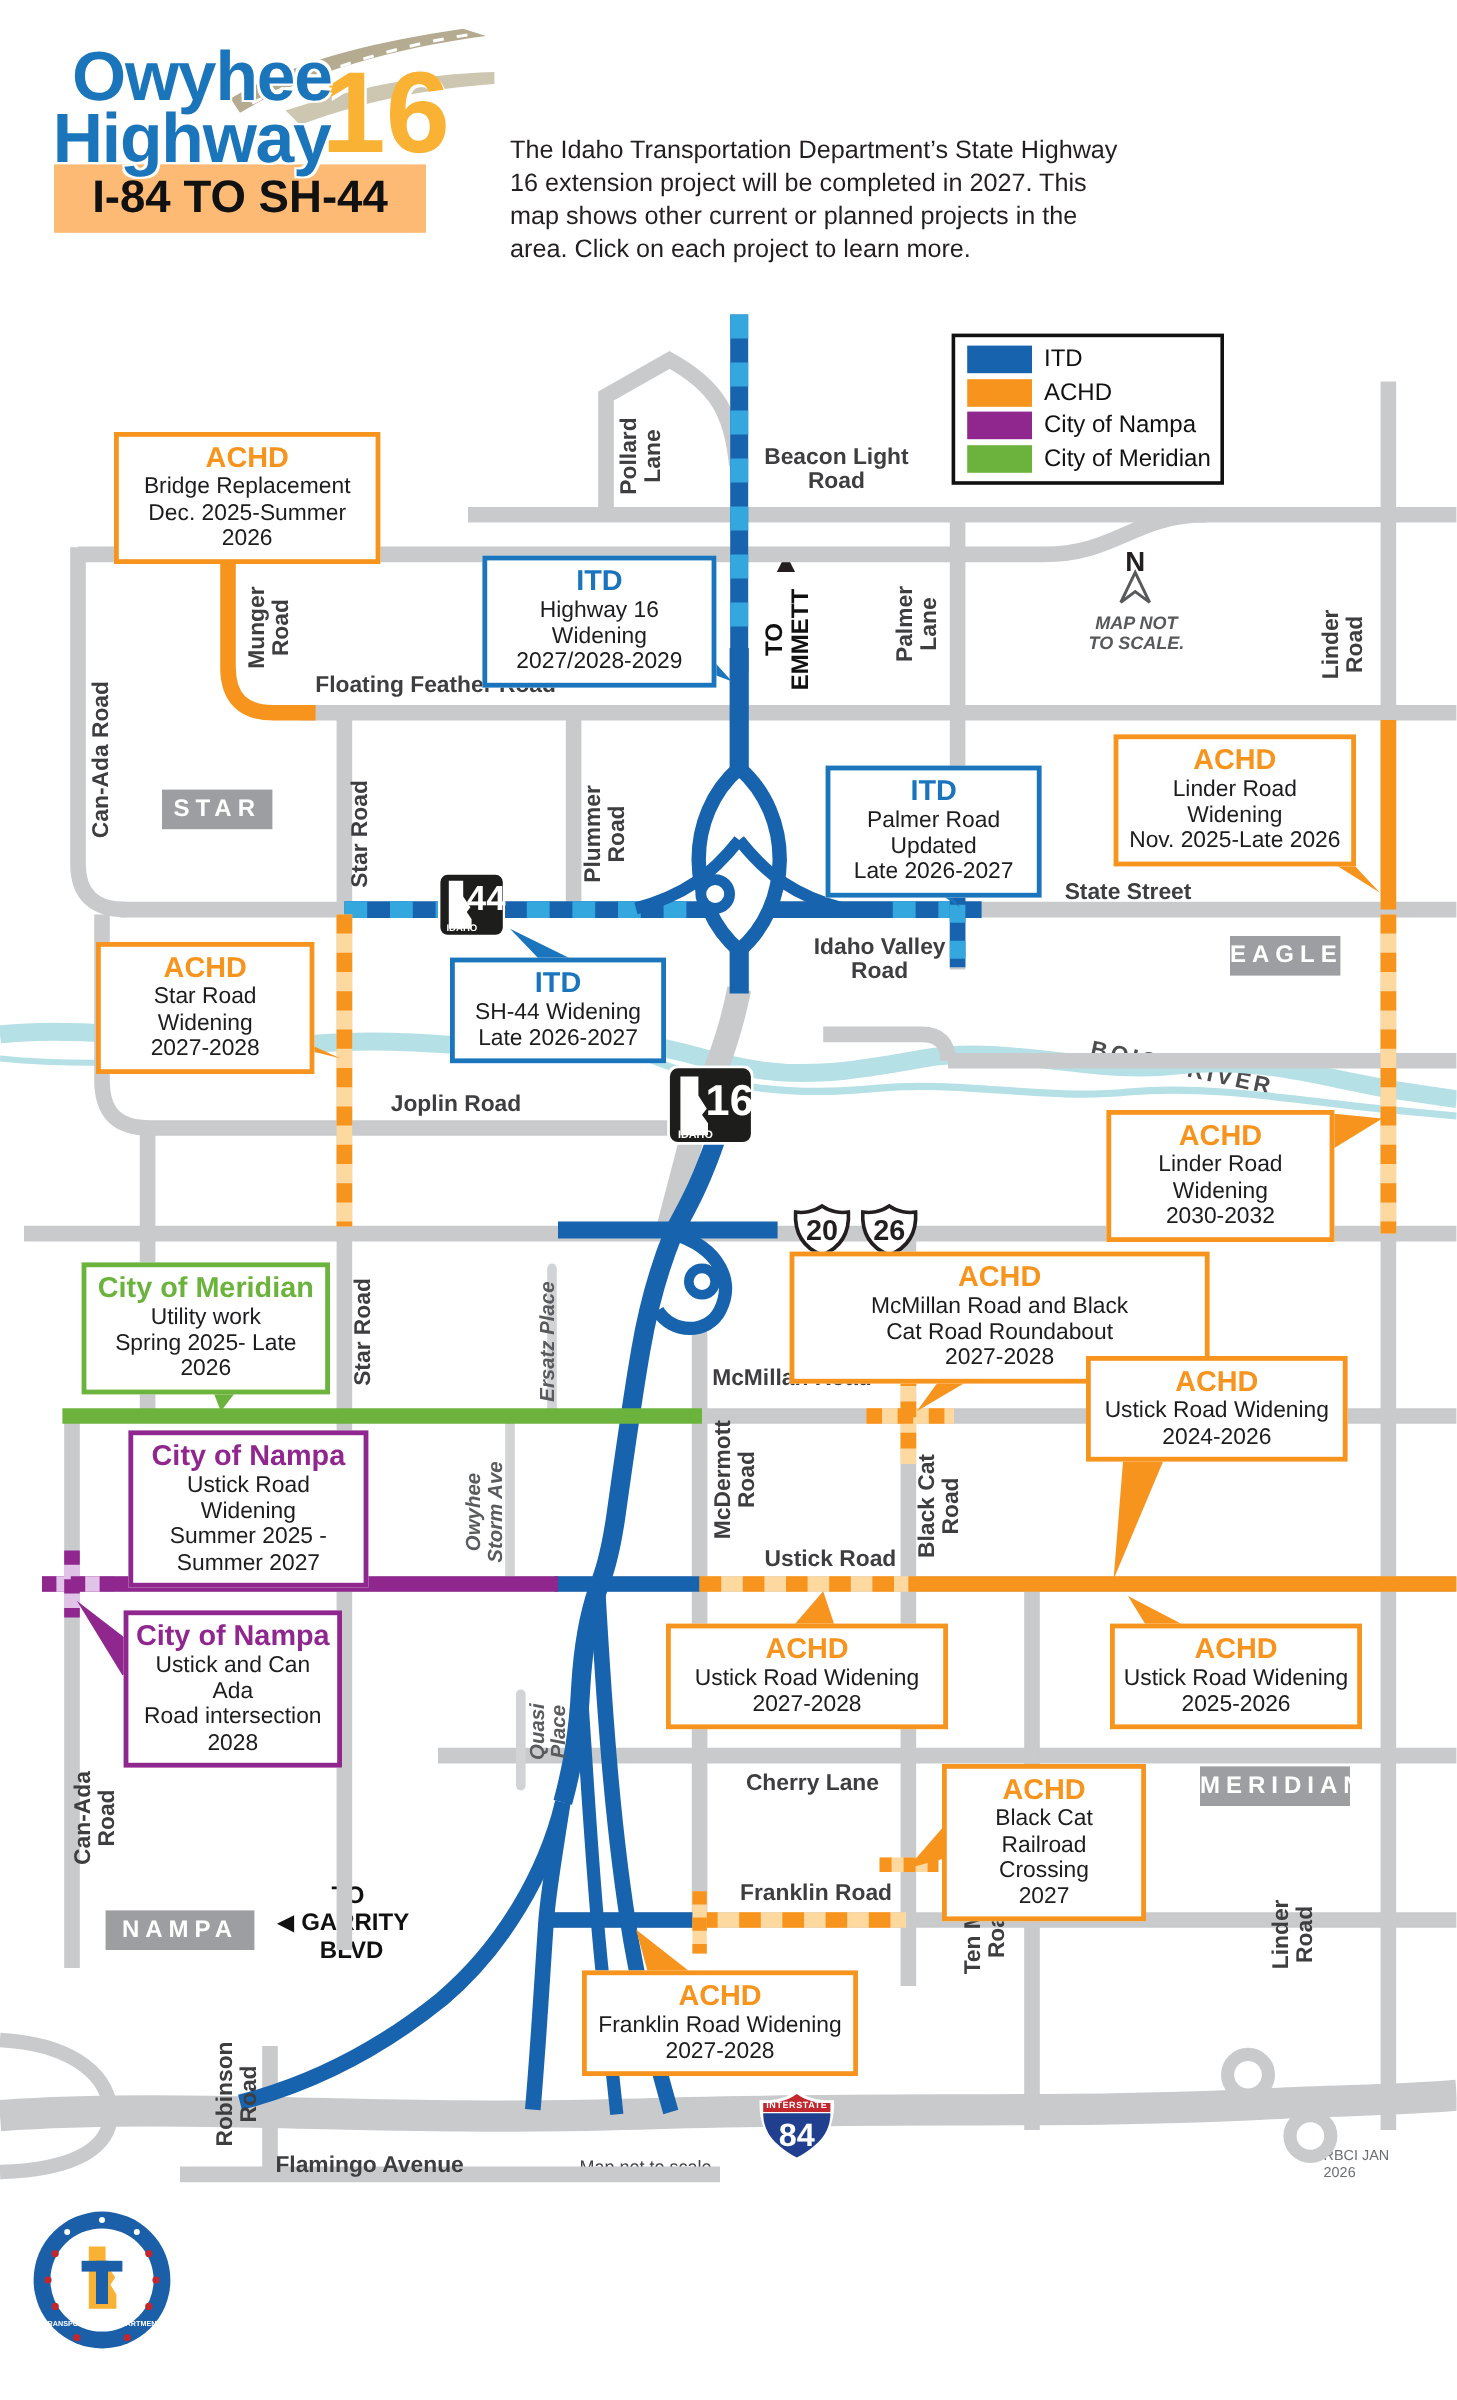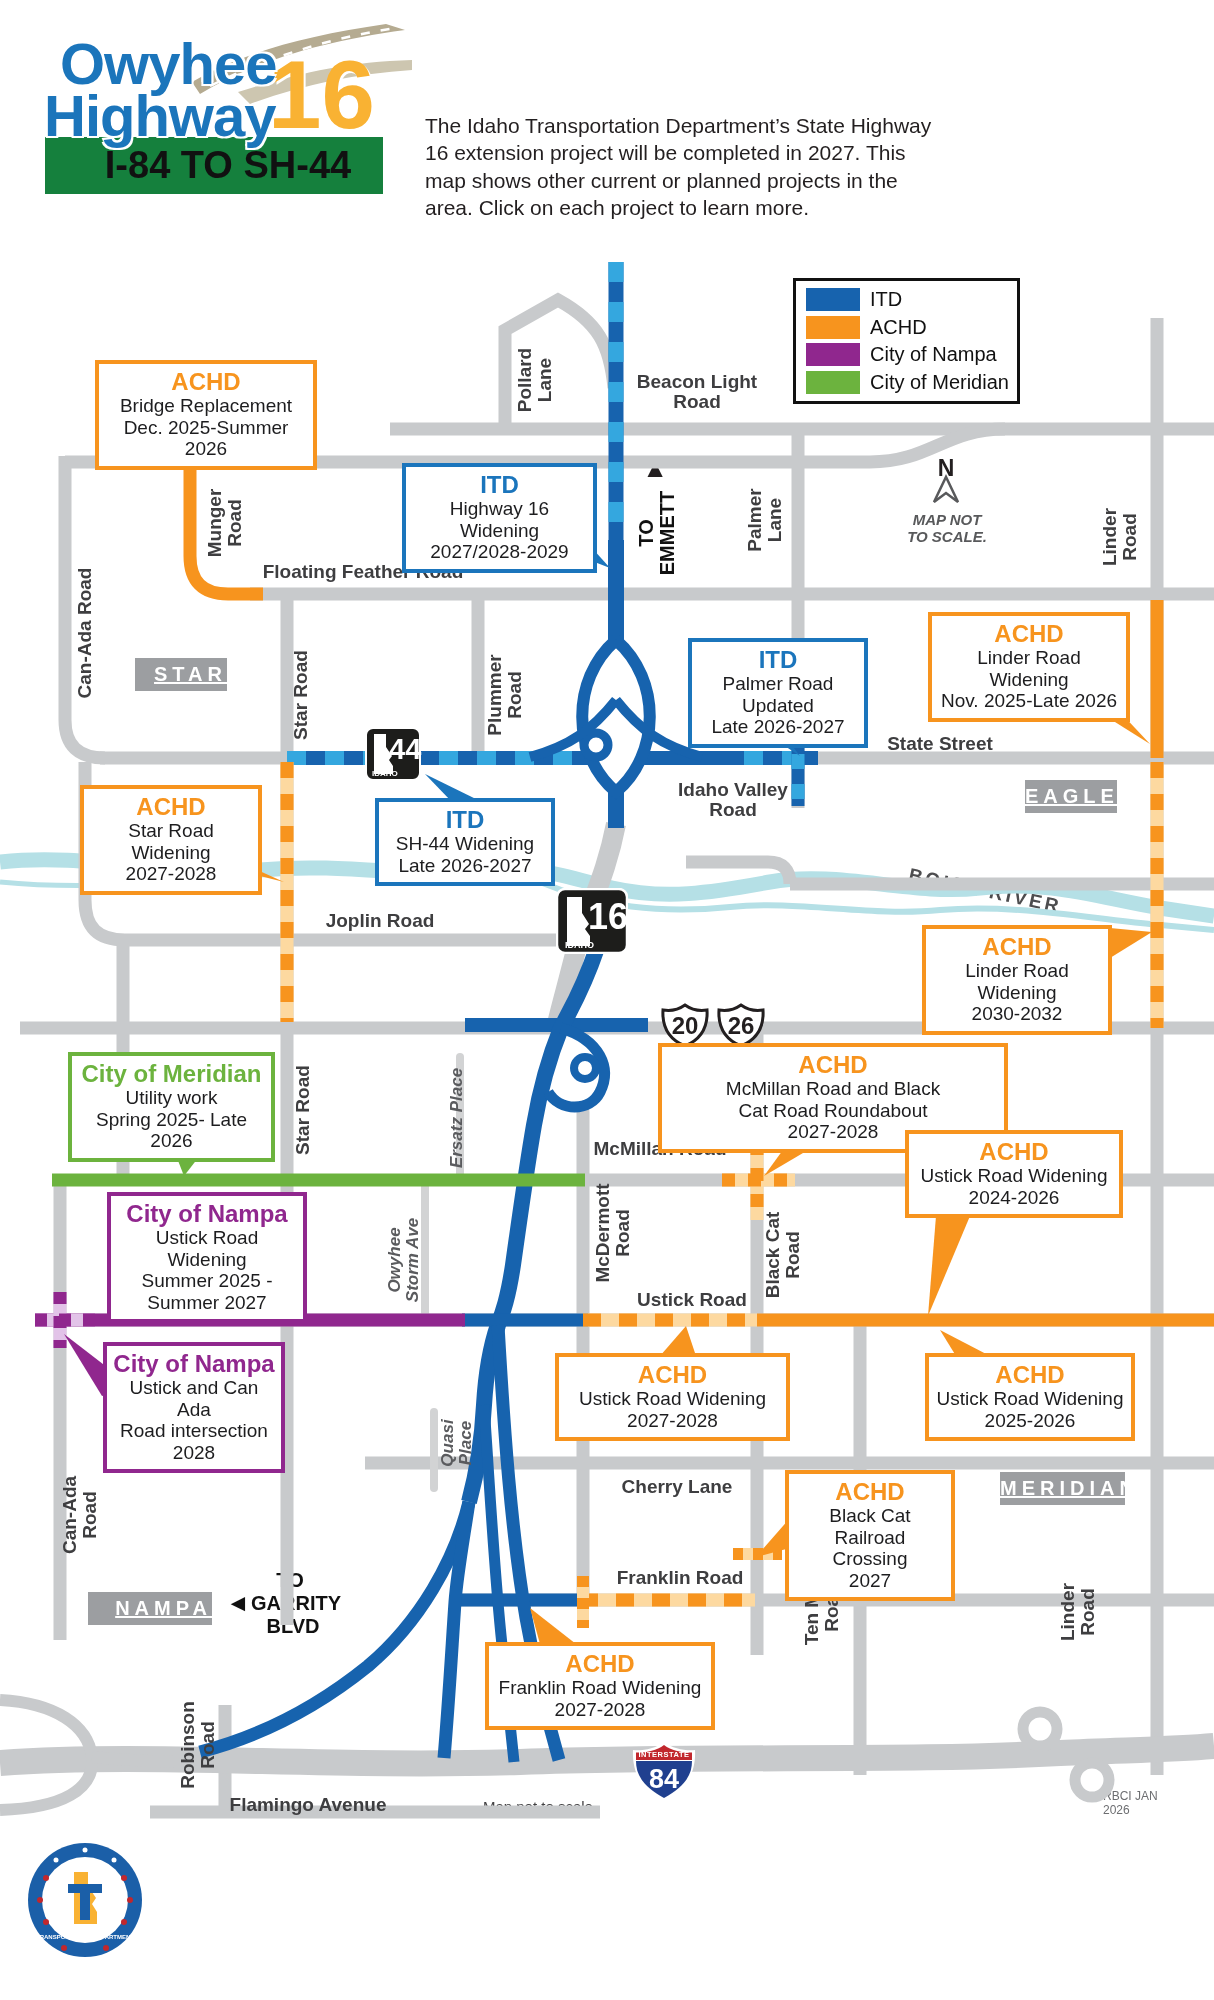--- a/index.html
+++ b/index.html
@@ -8,39 +8,39 @@
   .abs{position:absolute;}
   svg{display:block;}
   
   #logo-state{left:60px;top:30px;font-size:58px;font-weight:800;color:#1b75bb;letter-spacing:-1px;
       text-shadow:2px 2px 0 #fff,-2px 2px 0 #fff,2px -2px 0 #fff,-2px -2px 0 #fff;z-index:5;}
   #logo-highway{left:44px;top:82px;font-size:58px;font-weight:800;color:#1b75bb;letter-spacing:-1px;
       text-shadow:2px 2px 0 #fff,-2px 2px 0 #fff,2px -2px 0 #fff,-2px -2px 0 #fff;z-index:5;}
   #logo-16{left:268px;top:40px;font-size:96px;font-weight:800;color:#f9b233;z-index:4;
       text-shadow:2px 2px 0 #fff;}
   #logo-road{left:190px;top:22px;z-index:3;}
-  #banner{left:45px;top:137px;width:310px;height:57px;background:#15803d;z-index:2;
-      display:flex;align-items:center;justify-content:center;font-size:38px;font-weight:800;color:#111;padding-left:28px;}
+  #banner{left:45px;top:137px;width:310px;height:57px;background:#fdba74;z-index:2;
+      display:flex;align-items:center;justify-content:center;font-size:38px;font-weight:800;color:#111;}
   #title1{left:425px;top:26px;font-size:39px;font-weight:800;color:#1b75bb;letter-spacing:-0.5px;}
   #title2{left:425px;top:68px;font-size:39px;font-weight:800;color:#1b75bb;letter-spacing:-0.5px;}
   #intro{left:425px;top:112px;width:520px;font-size:21px;line-height:1.3;color:#231f20;}
   
   #legend{left:793px;top:278px;width:227px;height:126px;background:#fff;border:3px solid #111;
       z-index:6;display:flex;flex-direction:column;justify-content:space-evenly;padding:2px 0;box-sizing:border-box;}
   .leg-row{display:flex;align-items:center;gap:10px;padding-left:10px;}
   .leg-sw{width:54px;height:23px;flex:none;}
   .leg-lb{font-size:20px;color:#111;}
   .sw0{background:#1763ae}.sw1{background:#f7941e}.sw2{background:#90278e}.sw3{background:#6cb33e}
   
   .rl{position:absolute;font-size:19px;font-weight:700;color:#3e3e40;text-align:center;
       white-space:pre-line;line-height:1.05;transform:translate(-50%,-50%);z-index:3;}
   .rl.v{transform:translate(-50%,-50%) rotate(-90deg);}
   .rl.it{font-style:italic;font-size:17px;color:#5a5b5e;}
   .city{position:absolute;background:#9c9ea1;color:#fff;font-size:20px;font-weight:800;
-      letter-spacing:5px;text-align:right;padding:5px 0;z-index:4;text-decoration:underline;}
+      letter-spacing:5px;text-align:center;padding:5px 0;z-index:4;}
   
   .callout{position:absolute;background:#fff;border:4px solid;text-align:center;
       padding:4px 4px 6px;box-sizing:border-box;z-index:6;line-height:1.13;}
   .co-t{font-size:24px;font-weight:800;}
   .co-l{font-size:19px;font-weight:500;color:#1d1d1f;}
   .itd{border-color:#1b75bc}.itd .co-t{color:#1b75bc}
   .achd{border-color:#f7941e}.achd .co-t{color:#f7941e}
   .nampa{border-color:#90278e}.nampa .co-t{color:#90278e}
   .merid{border-color:#6cb33e}.merid .co-t{color:#6cb33e}
   

